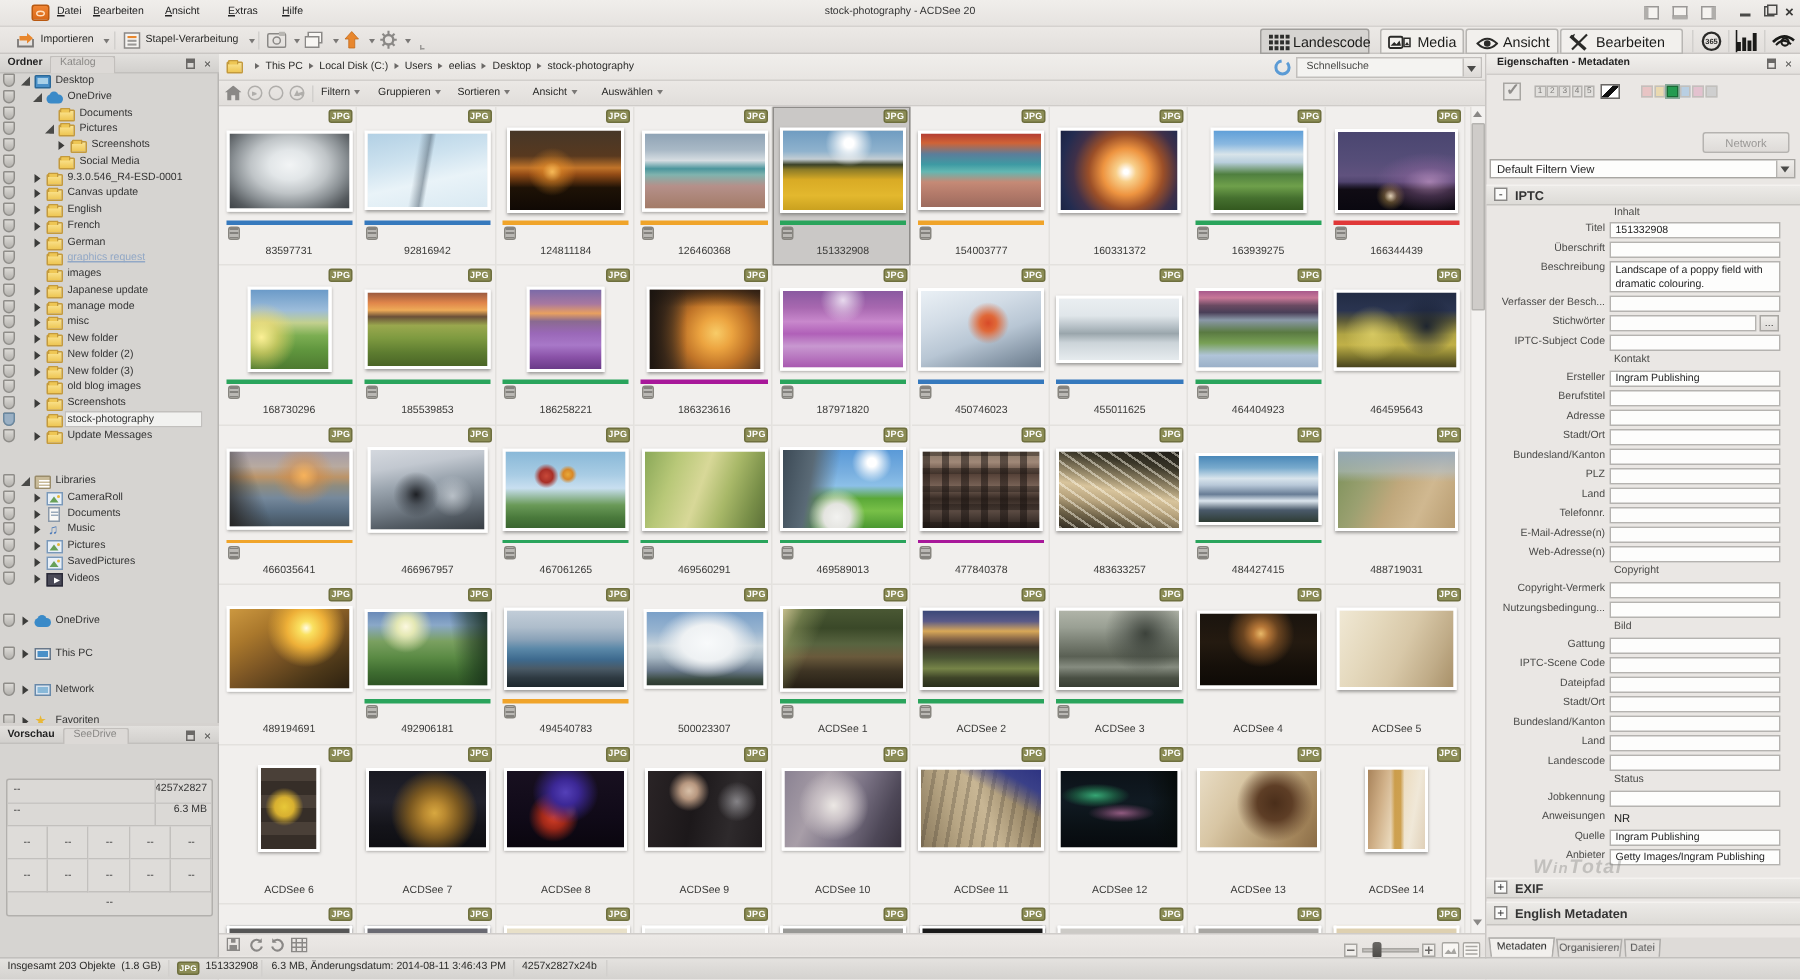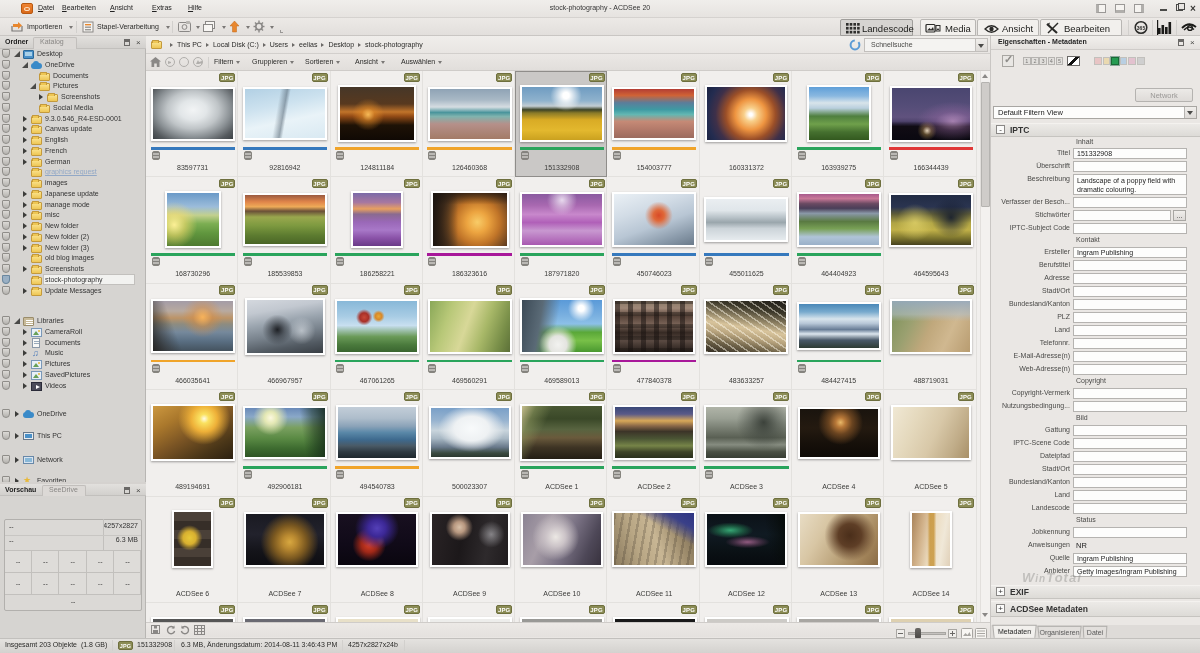--- a/index.html
+++ b/index.html
@@ -775,21 +775,21 @@
 <div class="a flab tt" style="left:960px;top:554.0px;width:110px">Quelle</div>
 <div class="a fbox" style="left:1073px;top:552.5px;width:114px;height:11px;line-height:9.5px;">Ingram Publishing</div>
 <div class="a flab tt" style="left:960px;top:567.0px;width:110px">Anbieter</div>
 <div class="a fbox" style="left:1073px;top:565.5px;width:114px;height:11px;line-height:9.5px;">Getty Images/Ingram Publishing</div>
 <div class="a tt" style="left:1022px;top:570px;font-size:13px;color:rgba(130,128,125,.38);font-style:italic;font-weight:bold;letter-spacing:1px">W<span style="font-size:10px">in</span>Total</div>
 <div class="a sech" style="left:991px;top:585px;width:209px;height:14px"></div>
 <div class="a pm" style="left:996px;top:587px">+</div>
 <div class="a tt" style="left:1010px;top:587px;font-size:8.5px;font-weight:bold;color:#333">EXIF</div>
 <div class="a sech" style="left:991px;top:601px;width:209px;height:16px"></div>
 <div class="a pm" style="left:996px;top:604px">+</div>
-<div class="a tt" style="left:1010px;top:604px;font-size:8.5px;font-weight:bold;color:#333">ACDSee Metadaten</div>
+<div class="a tt" style="left:1010px;top:604px;font-size:8.5px;font-weight:bold;color:#333">English Metadaten</div>
 <div class="a" style="left:991px;top:625px;width:209px;height:13px;background:#dedbd8"></div>
 <div class="a tab2" style="left:993px;top:625px;width:43px;height:13px;background:#f2f0ed;line-height:12px;color:#222;transform:perspective(10px) rotateX(-3deg);border-bottom:none">Metadaten</div>
 <div class="a tab2" style="left:1038px;top:626px;width:43px;height:12px;background:#e2dfdc;line-height:11px;color:#555;transform:perspective(10px) rotateX(-3deg);border-bottom:none">Organisieren</div>
 <div class="a tab2" style="left:1083px;top:626px;width:24px;height:12px;background:#e2dfdc;line-height:11px;color:#555;transform:perspective(10px) rotateX(-3deg);border-bottom:none">Datei</div>
 <div class="a" style="left:0;top:638px;width:1200px;height:15px;background:linear-gradient(#e4e2df,#d4d2cf);border-top:1px solid #c2c0bd"></div>
 <div class="a tt" style="left:5px;top:641px;font-size:7px;color:#2a2a28">Insgesamt 203 Objekte&nbsp;&nbsp;(1.8 GB)</div>
 <div class="a sep" style="left:112px;top:640px;height:11px"></div>
 <div class="a badge" style="left:118px;top:641px;width:15px;height:9px;line-height:8px;font-size:5.5px">JPG</div>
 <div class="a tt" style="left:137px;top:641px;font-size:7px;color:#2a2a28">151332908</div>
 <div class="a sep" style="left:174px;top:640px;height:11px"></div>

